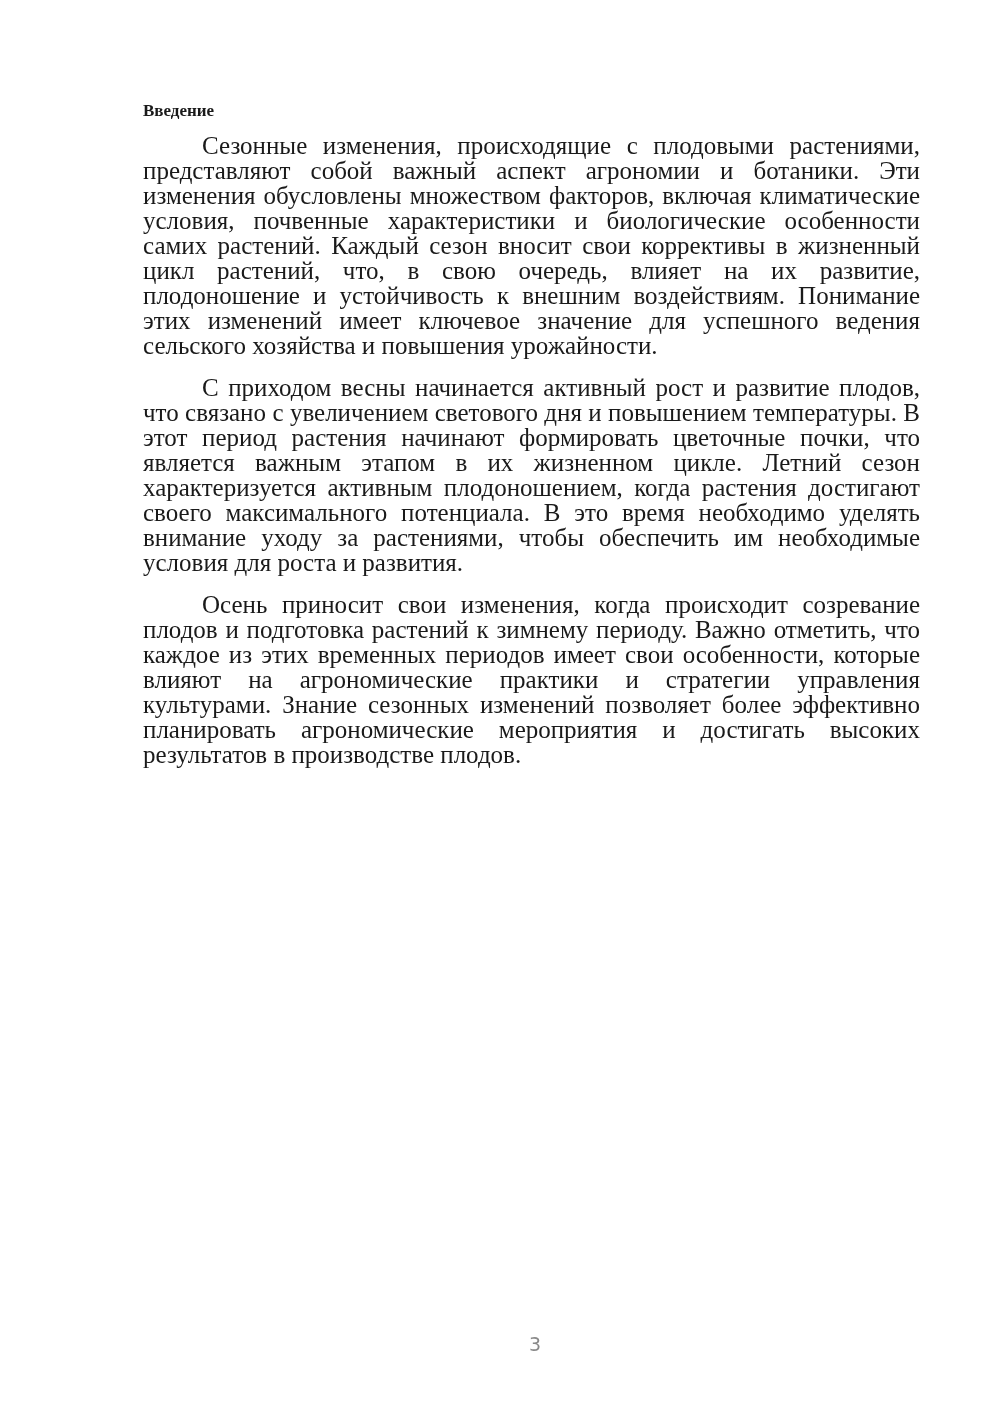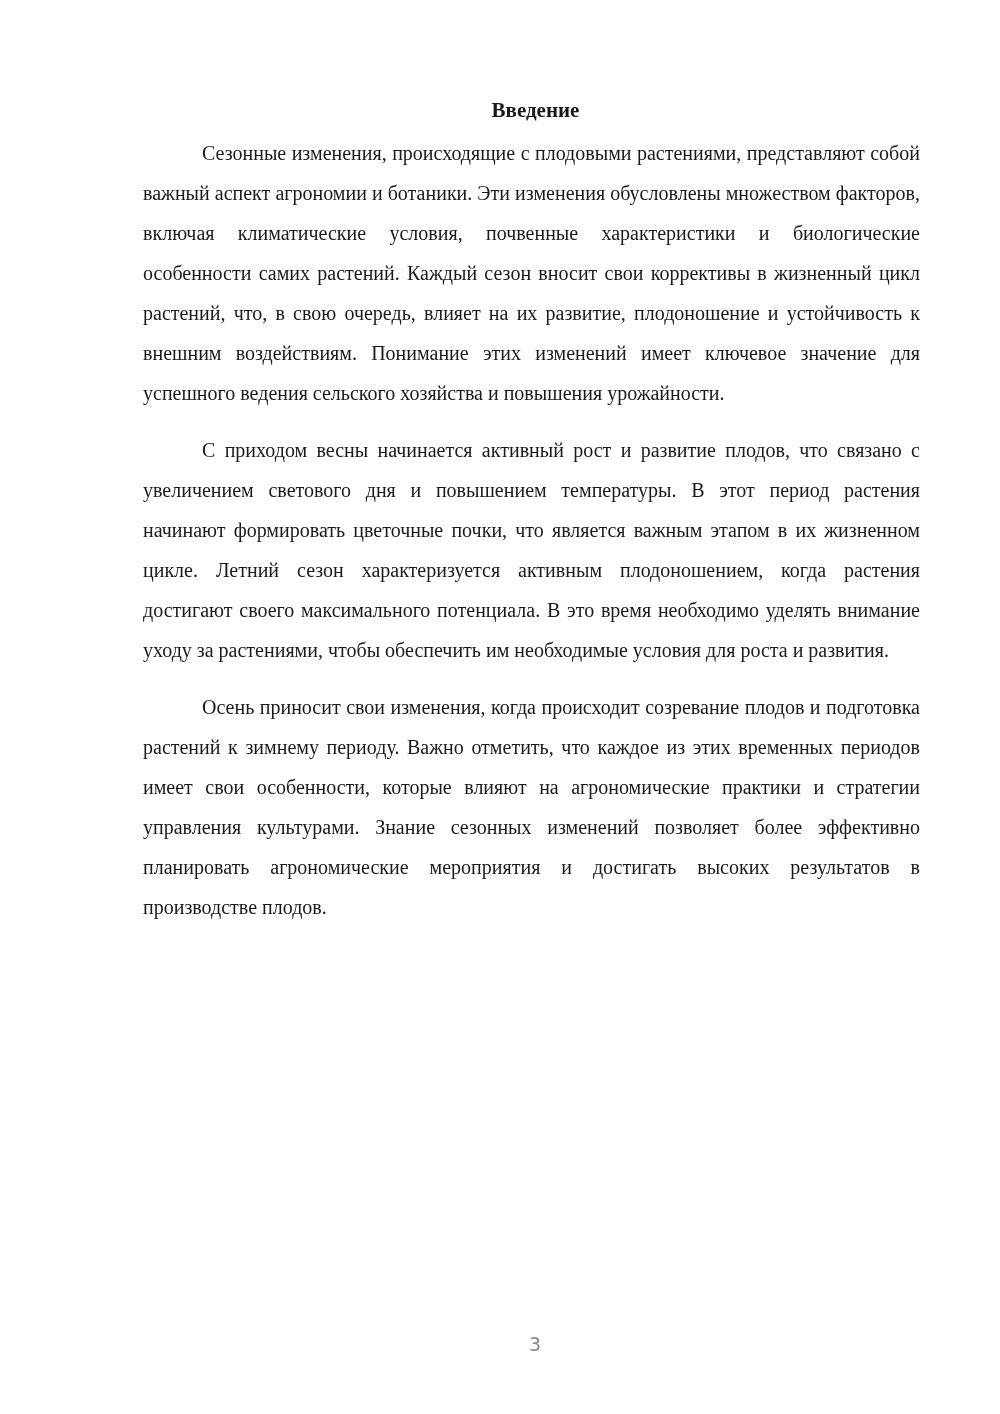--- a/index.html
+++ b/index.html
@@ -23,31 +23,31 @@
       height: 1414px;
       background: #ffffff;
     }
     .content {
       position: absolute;
       left: 143px;
       top: 93px;
       width: 785px;
     }
     .heading {
-      text-align: center;
+      text-align: left;
       font-weight: bold;
-      font-size: 21px;
+      font-size: 17px;
       line-height: 35px;
       margin: 0 0 5px 0;
       padding-left: 0;
       letter-spacing: 0;
     }
     .para {
-      font-size: 20px;
-      line-height: 40px;
+      font-size: 25px;
+      line-height: 25px;
       text-align: justify;
       text-indent: 59px;
       margin: 0 8px 17px 0;
       hyphens: none;
     }
     .page-number {
       position: absolute;
       left: 0;
       width: 1000px;
       top: 1333px;

